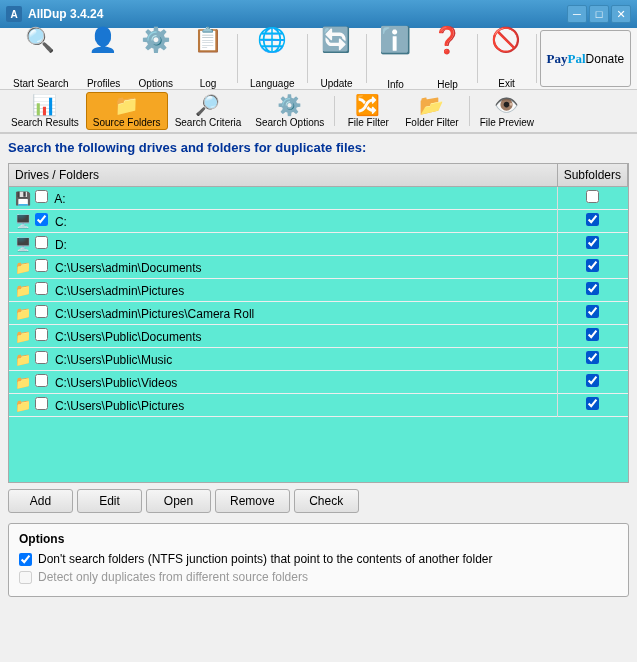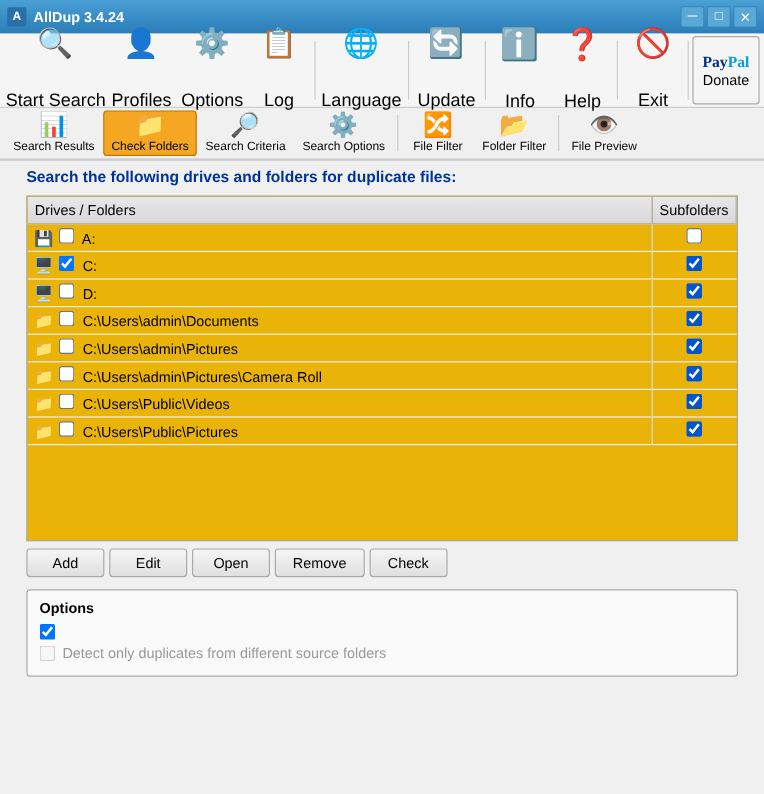--- a/index.html
+++ b/index.html
@@ -74,21 +74,21 @@
       border: 1px solid transparent;
       border-radius: 3px;
       min-width: 52px;
       gap: 2px;
     }
     .toolbar-btn .icon {
       font-size: 24px;
       line-height: 1;
     }
     .toolbar-btn .label {
-      font-size: 15px;
+      font-size: 10px;
       text-align: center;
       white-space: nowrap;
       margin-top: 24px;
     }
 
     .toolbar-second {
       background: #f0f0f0;
       border-bottom: 2px solid #ccc;
       display: flex;
       align-items: stretch;
@@ -121,23 +121,23 @@
       white-space: nowrap;
     }
     .section-title {
       color: #003399;
       font-weight: bold;
       font-size: 13px;
       margin-bottom: 8px;
     }
     .folders-table-container {
       border: 1px solid #aaa;
-      height: 288px;
+      height: 320px;
       overflow-y: auto;
-      background: #eab308;
+      background: #5eead4;
     }
     .folders-table {
       width: 100%;
       border-collapse: collapse;
     }
     .folders-table thead tr {
       background: linear-gradient(to bottom, #e8e8e8, #d8d8d8);
       border-bottom: 1px solid #aaa;
     }
     .folders-table thead th {
@@ -209,26 +209,26 @@
       font-size: 12px;
     }
     .option-row input[type=checkbox] {
       width: 13px;
       height: 13px;
     }
     .option-row.disabled {
       color: #999;
     }
     .main-wrapper {
-      padding: 6px 22px;
+      padding: 6px 8px;
     }
 
     .paypal-btn {
       display: flex;
-      flex-direction: column;
+      flex-direction: row;
       align-items: center;
       justify-content: center;
       padding: 2px 6px;
       cursor: pointer;
       border: 1px solid #aaa;
       border-radius: 3px;
       background: #f5f5f5;
       min-width: 56px;
     }
     .sep {
@@ -300,21 +300,21 @@
   </div>
 </div>
 
 <div class="toolbar-second">
   <div class="toolbar2-btn">
     <span class="icon" style="font-size:20px;">📊</span>
     <span class="label">Search Results</span>
   </div>
   <div class="toolbar2-btn active">
     <span class="icon" style="font-size:20px;">📁</span>
-    <span class="label">Check Folders</span>
+    <span class="label">Source Folders</span>
   </div>
   <div class="toolbar2-btn">
     <span class="icon" style="font-size:20px;">🔎</span>
     <span class="label">Search Criteria</span>
   </div>
   <div class="toolbar2-btn">
     <span class="icon" style="font-size:20px;">⚙️</span>
     <span class="label">Search Options</span>
   </div>
   <div class="sep"></div>
@@ -363,20 +363,28 @@
           </tr>
           <tr>
             <td><span style="font-size:13px;">📁</span> <input type="checkbox" class="row-checkbox" style=""> <span>C:\Users\admin\Pictures</span></td>
             <td class="subfolders-col"><input type="checkbox" class="subf-checkbox" checked="" style=""></td>
           </tr>
           <tr>
             <td><span style="font-size:13px;">📁</span> <input type="checkbox" class="row-checkbox" style=""> <span>C:\Users\admin\Pictures\Camera Roll</span></td>
             <td class="subfolders-col"><input type="checkbox" class="subf-checkbox" checked="" style=""></td>
           </tr>
           <tr>
+            <td><span style="font-size:13px;">📁</span> <input type="checkbox" class="row-checkbox" style=""> <span>C:\Users\Public\Documents</span></td>
+            <td class="subfolders-col"><input type="checkbox" class="subf-checkbox" checked="" style=""></td>
+          </tr>
+          <tr>
+            <td><span style="font-size:13px;">📁</span> <input type="checkbox" class="row-checkbox" style=""> <span>C:\Users\Public\Music</span></td>
+            <td class="subfolders-col"><input type="checkbox" class="subf-checkbox" checked="" style=""></td>
+          </tr>
+          <tr>
             <td><span style="font-size:13px;">📁</span> <input type="checkbox" class="row-checkbox" style=""> <span>C:\Users\Public\Videos</span></td>
             <td class="subfolders-col"><input type="checkbox" class="subf-checkbox" checked="" style=""></td>
           </tr>
           <tr>
             <td><span style="font-size:13px;">📁</span> <input type="checkbox" class="row-checkbox" style=""> <span>C:\Users\Public\Pictures</span></td>
             <td class="subfolders-col"><input type="checkbox" class="subf-checkbox" checked="" style=""></td>
           </tr>
         </tbody>
     </table>
   </div>
@@ -387,20 +395,21 @@
       <button class="action-btn">Open</button>
       <button class="action-btn">Remove</button>
       <button class="action-btn">Check</button>
     </div>
 
   <div class="options-section">
     <div class="options-title">Options</div>
     <div id="options-items">
         <div class="option-row">
           <input type="checkbox" checked="" style="">
+          <span>Don't search folders (NTFS junction points) that point to the contents of another folder</span>
         </div>
         <div class="option-row disabled">
           <input type="checkbox" disabled="" style="">
           <span>Detect only duplicates from different source folders</span>
         </div>
       </div>
   </div>
 </div>
 
 </body></html>

